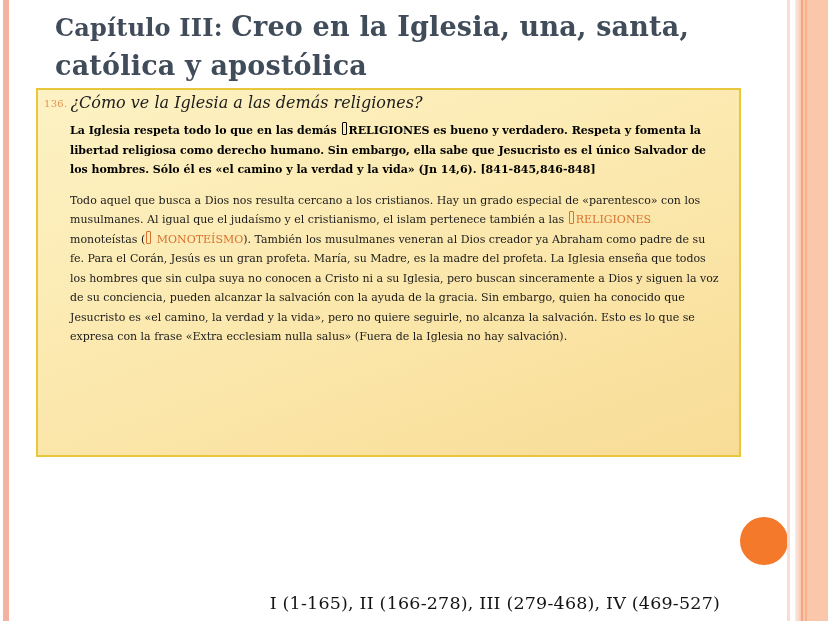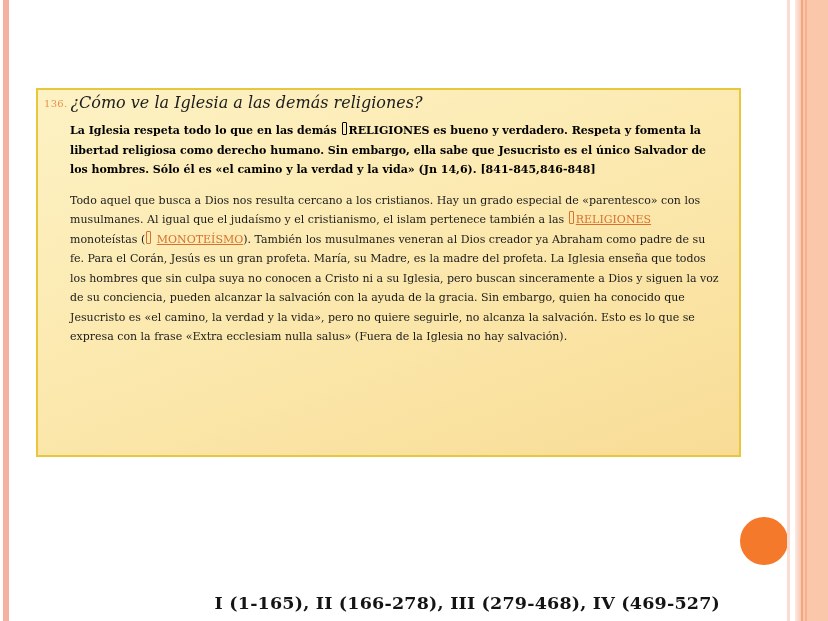--- a/index.html
+++ b/index.html
@@ -78,50 +78,49 @@
     width: 5px; height: 13px;
     border: 1.5px solid currentColor;
     border-radius: 1px;
     margin: 0 2px 0 1px;
     vertical-align: -1px;
   }
   .glyph-box.accent { color: #d9712e; }
 
   a.term-link {
     color: #d9712e;
-    text-decoration: underline;
     cursor: pointer;
   }
 
   .footer {
     position: absolute;
     left: 0; top: 593px;
     width: 720px;
     text-align: right;
     font-size: 17.5px;
     color: #141414;
     letter-spacing: 0.2px;
-    font-weight: bold;
   }
 
   .deco-circle {
     position: absolute;
     left: 740px; top: 517px;
     width: 48px; height: 48px;
     border-radius: 50%;
     background: #f5792b;
   }
 </style>
 </head>
 <body>
 
 <div class="slide">
 
   <div class="stripe-left"></div>
 
+  <h1 class="title"><span class="t-prefix">Capítulo III: </span><span class="t-main">Creo en la Iglesia, una, santa, católica y apostólica</span></h1>
 
   <div class="panel">
 
     <div class="question-line">
       <span class="q-number">136.</span><span class="q-text">¿Cómo ve la Iglesia a las demás religiones?</span>
     </div>
 
     <p class="para bold"><span>La Iglesia respeta todo lo que en las demás </span><span class="glyph-box"></span><span>RELIGIONES es bueno y verdadero. Respeta y fomenta la libertad religiosa como derecho humano. Sin embargo, ella sabe que Jesucristo es el único Salvador de los hombres. Sólo él es «el camino y la verdad y la vida» (Jn 14,6). [841-845,846-848]</span></p>
 
     <p class="para commentary"><span>Todo aquel que busca a Dios nos resulta cercano a los cristianos. Hay un grado especial de «parentesco» con los musulmanes. Al igual que el judaísmo y el cristianismo, el islam pertenece también a las </span><span class="glyph-box accent"></span><a class="term-link">RELIGIONES</a><span> monoteístas (</span><span class="glyph-box accent"></span><span> </span><a class="term-link">MONOTEÍSMO</a><span>). También los musulmanes veneran al Dios creador ya Abraham como padre de su fe. Para el Corán, Jesús es un gran profeta. María, su Madre, es la madre del profeta. La Iglesia enseña que todos los hombres que sin culpa suya no conocen a Cristo ni a su Iglesia, pero buscan sinceramente a Dios y siguen la voz de su conciencia, pueden alcanzar la salvación con la ayuda de la gracia. Sin embargo, quien ha conocido que Jesucristo es «el camino, la verdad y la vida», pero no quiere seguirle, no alcanza la salvación. Esto es lo que se expresa con la frase «Extra ecclesiam nulla salus» (Fuera de la Iglesia no hay salvación).</span></p>

